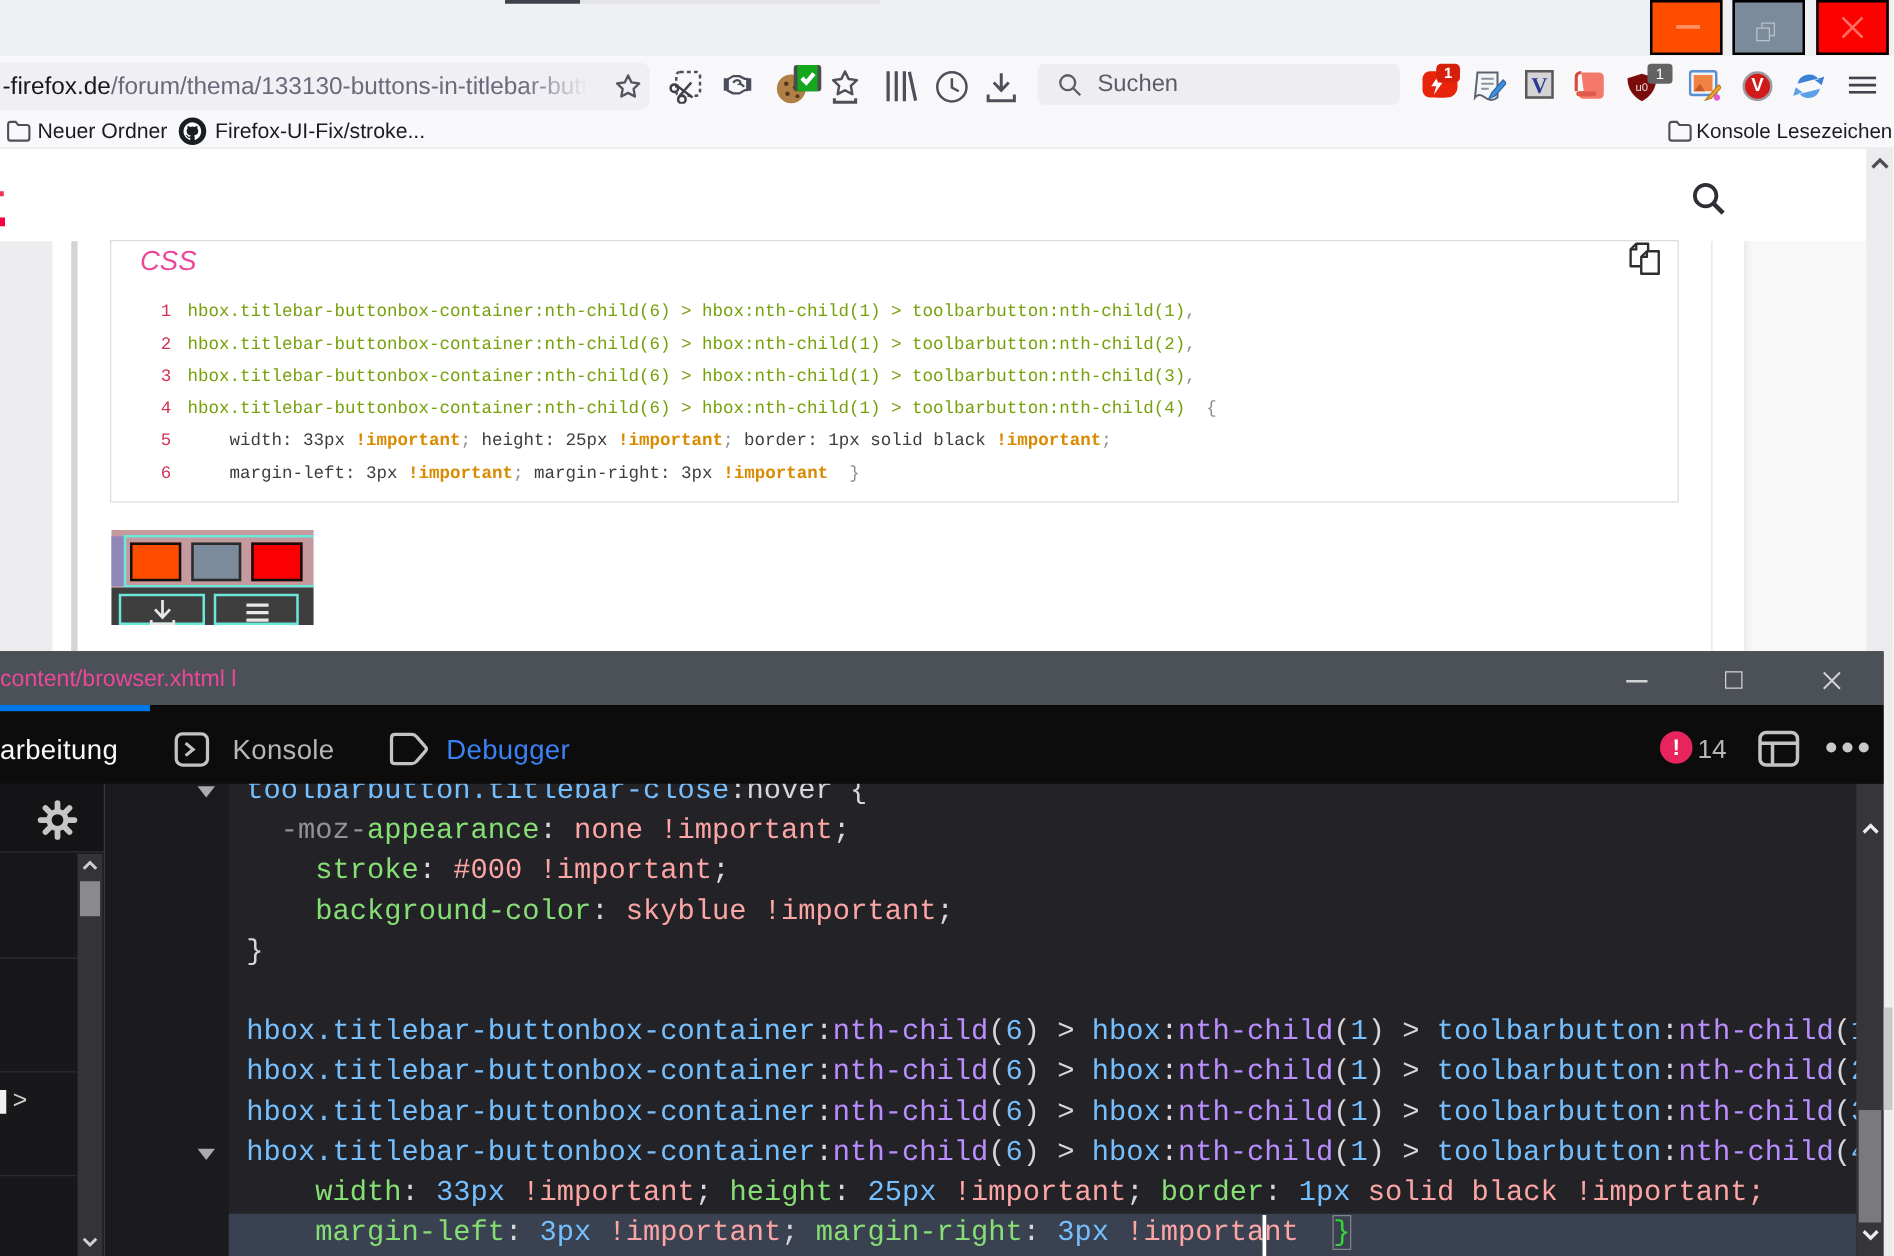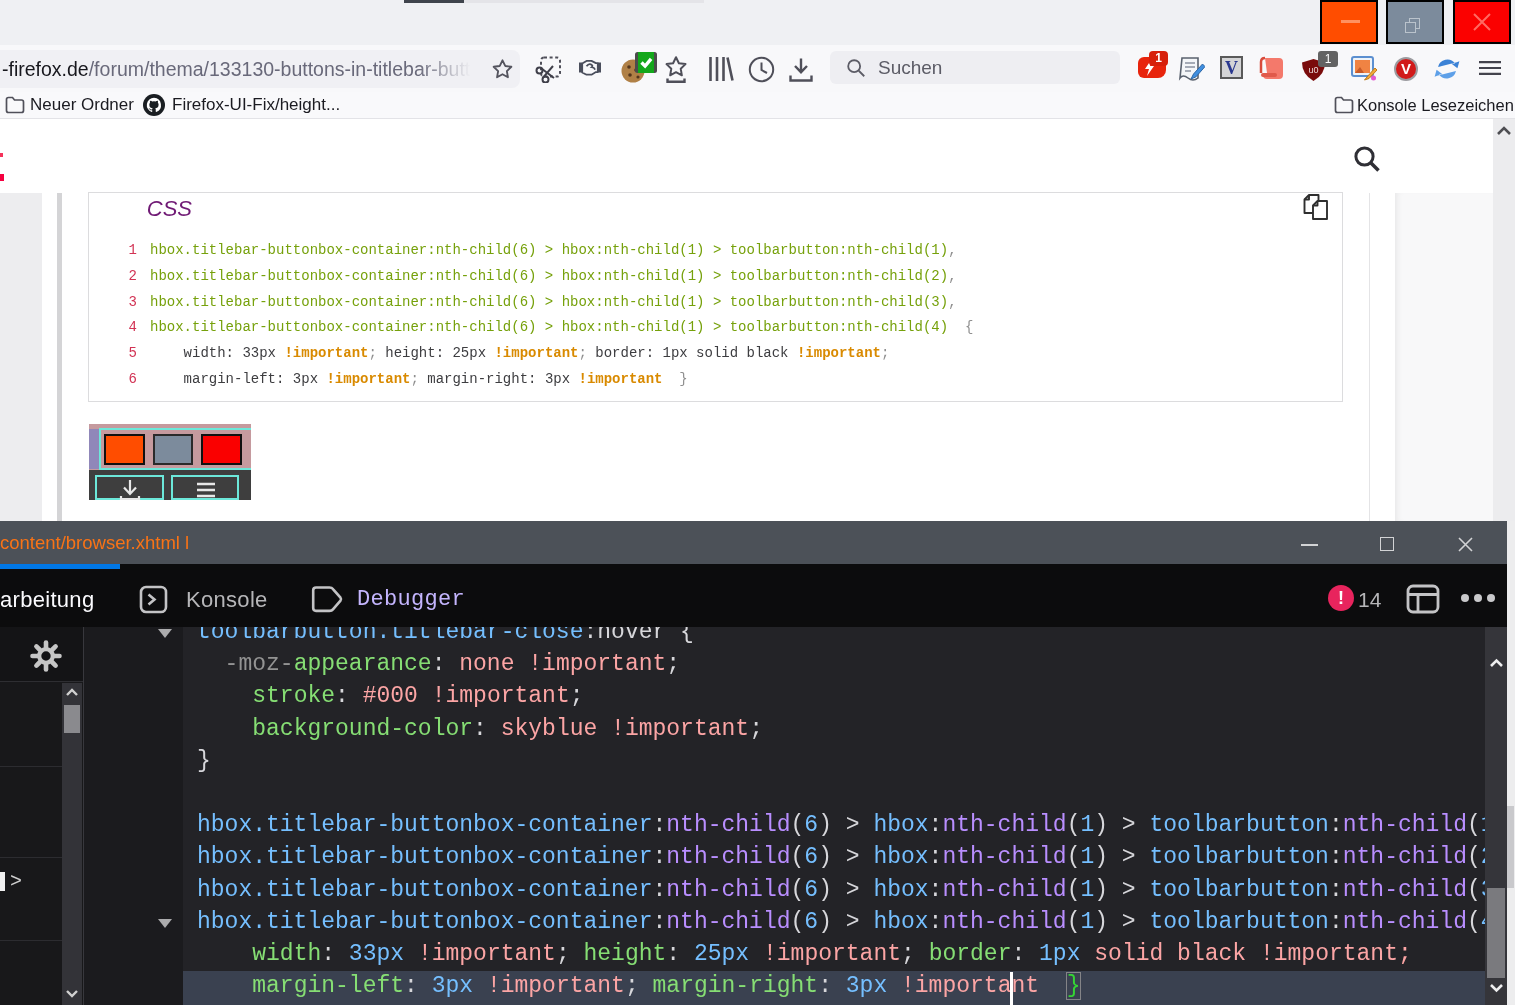--- a/index.html
+++ b/index.html
@@ -136,21 +136,21 @@
 
   <div class="abs" style="left:0;top:92px;width:1515px;height:27px;background:#f9f9fb;border-bottom:1px solid #e3e3e7;"></div>
   <svg class="abs" style="left:5px;top:96px;" width="20" height="18" viewBox="0 0 20 18">
       <path d="M1.5 3.5 q0 -2 2 -2 h4 l2 2.5 h7 q2 0 2 2 v8.5 q0 2 -2 2 h-13 q-2 0 -2 -2 z" fill="none" stroke="#50505a" stroke-width="1.7"></path>
     </svg>
   <div class="abs" style="left:30px;top:92px;height:26px;line-height:26px;font-size:17px;color:#1b1b21;">Neuer Ordner</div>
   <svg class="abs" style="left:142px;top:93px;" width="24" height="24" viewBox="0 0 24 24">
       <circle cx="12" cy="12" r="11" fill="#1a1e22"></circle>
       <path d="M12 4.8 a7.3 7.3 0 0 0 -2.3 14.2 c.36.07.5 -.16.5 -.35 v-1.4 c-2 .44 -2.5 -.86 -2.5 -.86 -.33 -.85 -.81 -1.07 -.81 -1.07 -.66 -.45.05 -.44.05 -.44.73.05 1.12.75 1.12.75.65 1.12 1.71.8 2.13.61.07 -.47.26 -.8.46 -.98 -1.63 -.18 -3.34 -.81 -3.34 -3.6 0 -.8.28 -1.45.75 -1.96 -.08 -.18 -.33 -.93.07 -1.94 0 0 .61 -.2 2 .75 a7 7 0 0 1 3.64 0 c1.39 -.95 2 -.75 2 -.75.4 1.01.15 1.76.07 1.94.47.51.75 1.16.75 1.96 0 2.8 -1.72 3.42 -3.35 3.6.26.22.5.66.5 1.34 v1.98 c0 .19.13.42.5.35 A7.3 7.3 0 0 0 12 4.8" fill="#fff"></path>
     </svg>
-  <div class="abs" style="left:172px;top:92px;height:26px;line-height:26px;font-size:17px;color:#1b1b21;">Firefox-UI-Fix/height...</div>
+  <div class="abs" style="left:172px;top:92px;height:26px;line-height:26px;font-size:17px;color:#1b1b21;">Firefox-UI-Fix/stroke...</div>
   <svg class="abs" style="left:1334px;top:96px;" width="20" height="18" viewBox="0 0 20 18">
       <path d="M1.5 3.5 q0 -2 2 -2 h4 l2 2.5 h7 q2 0 2 2 v8.5 q0 2 -2 2 h-13 q-2 0 -2 -2 z" fill="none" stroke="#50505a" stroke-width="1.7"></path>
     </svg>
   <div class="abs" style="left:1357px;top:92px;height:26px;line-height:26px;font-size:16.5px;color:#1b1b21;white-space:nowrap;">Konsole Lesezeichen</div>
 
   <div class="abs" id="page" style="left:0;top:119px;width:1515px;height:402px;overflow:hidden;background:#fff;">
 
     <div class="abs" style="left:0;top:34px;width:3px;height:4px;background:#f5325a;"></div>
     <div class="abs" style="left:0;top:55px;width:4px;height:7px;background:#f50040;"></div>
     <svg class="abs" style="left:1352px;top:25px;" width="30" height="30" viewBox="0 0 30 30">
@@ -162,21 +162,21 @@
     <div class="abs" style="left:57px;top:74px;width:5px;height:328px;background:#d4d4d6;"></div>
     <div class="abs" style="left:1369px;top:74px;width:1px;height:328px;background:#e4e4e6;"></div>
     <div class="abs" style="left:1395px;top:74px;width:99px;height:328px;background:#f8f8f9;box-shadow:inset 6px 0 6px -4px rgba(0,0,0,0.07);"></div>
 
     <div class="abs" style="left:1493px;top:0;width:22px;height:402px;background:#ececee;"></div>
     <svg class="abs" style="left:1496px;top:6px;" width="16" height="12" viewBox="0 0 16 12">
         <path d="M2 9 L8 3 L14 9" fill="none" stroke="#4e4e52" stroke-width="2.6"></path>
       </svg>
 
     <div class="abs" style="left:88px;top:73px;width:1255px;height:210px;background:#fff;border:1px solid #dcdcde;"></div>
-    <div class="abs" style="left:112px;top:77px;width:80px;height:26px;font-size:22px;font-style:italic;color:#701a75;text-align:right;">CSS</div>
+    <div class="abs" style="left:112px;top:77px;width:80px;height:26px;font-size:22px;font-style:italic;color:#ec4899;">CSS</div>
     <svg class="abs" style="left:1301px;top:74px;" width="28" height="28" viewBox="0 0 28 28">
       <g fill="#fdfdfd" stroke="#2e2e2e" stroke-width="1.9" stroke-linejoin="round">
         <path d="M8 2 h9.5 v18 h-14 v-13.5 z"></path>
         <path d="M8 2 v4.5 h-4.5" fill="none"></path>
         <path d="M16.5 8 h9.5 v18 h-14 v-13.5 z"></path>
         <path d="M16.5 8 v4.5 h-4.5" fill="none"></path>
       </g>
     </svg>
     <pre class="abs" style="left:0;top:119px;font-size:14px;line-height:25.75px;color:#3d3d40;"><span class="cn">1</span><span class="cs">hbox.titlebar-buttonbox-container:nth-child(6) &gt; hbox:nth-child(1) &gt; toolbarbutton:nth-child(1)</span><span class="cp">,</span>
 <span class="cn">2</span><span class="cs">hbox.titlebar-buttonbox-container:nth-child(6) &gt; hbox:nth-child(1) &gt; toolbarbutton:nth-child(2)</span><span class="cp">,</span>
@@ -209,39 +209,39 @@
     .cn { display:inline-block; width:150px; text-align:right; color:#d23354; white-space:pre; padding-right:13px; box-sizing:border-box; }
     .cn + span, .cn { letter-spacing:0; }
     .cs { color:#76a10b; }
     .cp { color:#8f8f8f; }
     .ci { color:#d98a00; font-weight:bold; }
   </style>
 
   <div class="abs" id="devtools" style="left:0;top:521px;width:1507px;height:484px;overflow:hidden;background:#232327;">
 
     <div class="abs" style="left:0;top:0;width:1507px;height:43px;background:#4c5158;z-index:5;"></div>
-    <div class="abs" style="left:0;top:0;width:400px;height:43px;line-height:43px;font-size:18.5px;color:#f97316;white-space:pre;z-index:6;">content/browser.xhtml l</div>
+    <div class="abs" style="left:0;top:0;width:400px;height:43px;line-height:43px;font-size:18.5px;color:#ec4899;white-space:pre;z-index:6;">content/browser.xhtml l</div>
     <div class="abs" style="left:1301px;top:23px;width:17px;height:2px;background:#d2d3d5;z-index:6;"></div>
     <div class="abs" style="left:1380px;top:16px;width:14px;height:14px;border:1.5px solid #d2d3d5;z-index:6;"></div>
     <svg class="abs" style="left:1458px;top:16px;z-index:6;" width="15" height="15">
         <path d="M1,1 L14,14 M14,1 L1,14" stroke="#d2d3d5" stroke-width="1.6"></path>
       </svg>
 
     <div class="abs" style="left:0;top:43px;width:1507px;height:63px;background:#0c0c0d;z-index:5;"></div>
     <div class="abs" style="left:0;top:43px;width:120px;height:5px;background:#0077e6;z-index:6;"></div>
     <div class="abs" style="left:0;top:64px;height:30px;line-height:30px;font-size:22px;letter-spacing:0.3px;color:#fbfbfe;z-index:6;">arbeitung</div>
     <svg class="abs" style="left:139px;top:64px;z-index:6;" width="29" height="29" viewBox="0 0 29 29">
       <rect x="2" y="2" width="25" height="25" rx="5" fill="none" stroke="#c3c3c5" stroke-width="2.6"></rect>
       <path d="M9.5 9.5 l6 5 -6 5" fill="none" stroke="#c3c3c5" stroke-width="2.6"></path>
     </svg>
     <div class="abs" style="left:186px;top:64px;height:30px;line-height:30px;font-size:22px;letter-spacing:0.3px;color:#b6b6b8;z-index:6;">Konsole</div>
     <svg class="abs" style="left:311px;top:64px;z-index:6;" width="34" height="29" viewBox="0 0 34 29">
       <path d="M5 2.5 h13.5 q2.3 0 3.7 1.8 l7.3 8.4 q1.2 1.5 0 3 l-7.3 8.4 q-1.4 1.8 -3.7 1.8 H5 q-2.8 0 -2.8 -2.8 V5.3 q0 -2.8 2.8 -2.8 z" fill="none" stroke="#c3c3c5" stroke-width="2.6"></path>
     </svg>
-    <div class="abs" style="left:357px;top:64px;height:30px;line-height:30px;font-size:22px;letter-spacing:0.3px;color:#c4b5fd;z-index:6;font-family:Liberation Mono, monospace;">Debugger</div>
+    <div class="abs" style="left:357px;top:64px;height:30px;line-height:30px;font-size:22px;letter-spacing:0.3px;color:#3b82f6;z-index:6;">Debugger</div>
     <div class="abs" style="z-index:6;left:1328px;top:64px;width:26px;height:26px;border-radius:50%;background:#e8245d;color:#fff;font-weight:bold;font-size:18px;text-align:center;line-height:26px;">!</div>
     <div class="abs" style="left:1358px;top:65px;height:28px;line-height:28px;font-size:21px;color:#b6b6b8;z-index:6;">14</div>
     <svg class="abs" style="left:1406px;top:63px;z-index:6;" width="34" height="30" viewBox="0 0 34 30">
       <rect x="2" y="2" width="30" height="26" rx="5" fill="none" stroke="#c3c3c5" stroke-width="2.8"></rect>
       <path d="M2 10.5 h30 M12 10.5 v17" stroke="#c3c3c5" stroke-width="2.8"></path>
     </svg>
     <div class="abs" style="left:1461px;top:73px;width:8px;height:8px;border-radius:50%;background:#c9c9cb;z-index:6;"></div>
     <div class="abs" style="left:1474px;top:73px;width:8px;height:8px;border-radius:50%;background:#c9c9cb;z-index:6;"></div>
     <div class="abs" style="left:1487px;top:73px;width:8px;height:8px;border-radius:50%;background:#c9c9cb;z-index:6;"></div>
 

